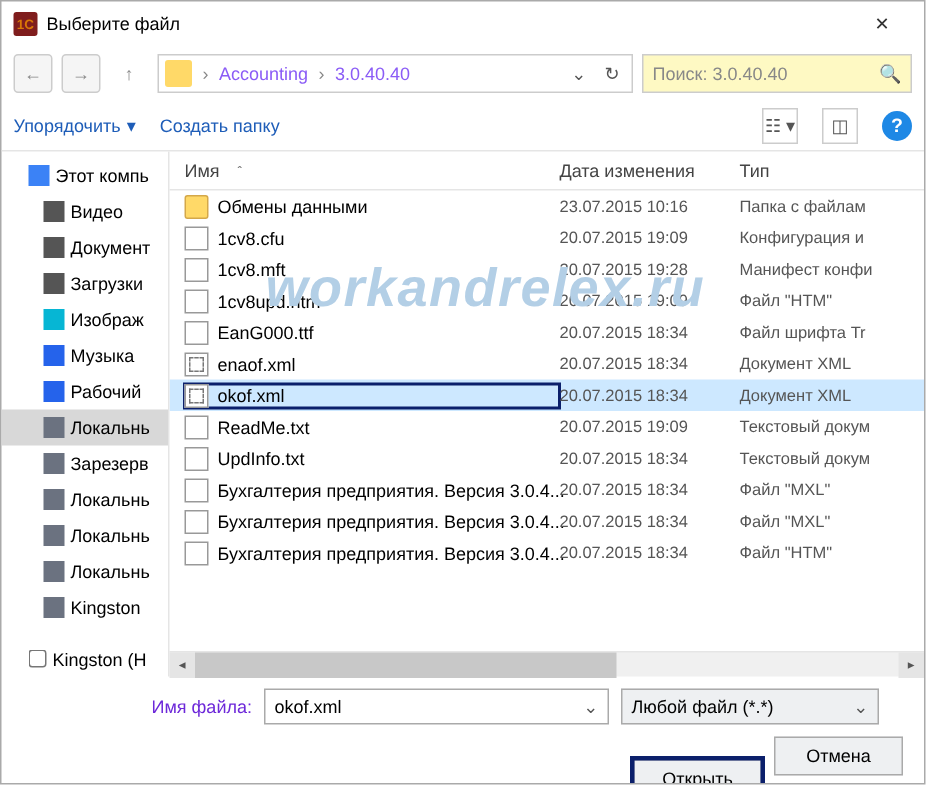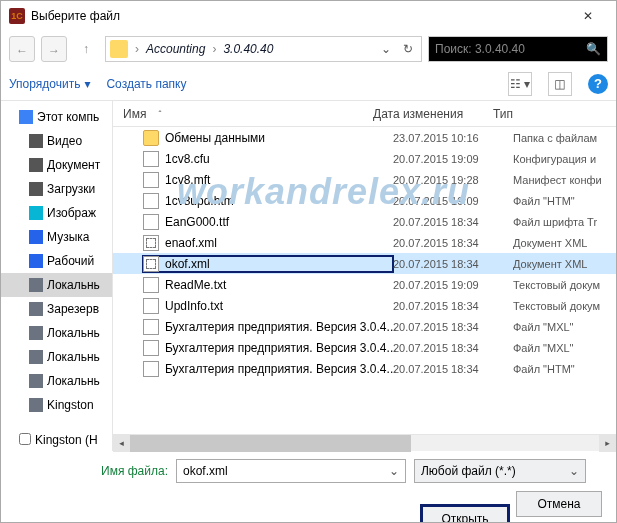--- a/index.html
+++ b/index.html
@@ -7,24 +7,24 @@
     .titlebar { height: 30px; display: flex; align-items: center; padding: 0 8px; }
     .titlebar .icon1c { width: 16px; height: 16px; background: #7f1d1d; border-radius: 2px; margin-right: 6px; display: flex; align-items: center; justify-content: center; font-size: 9px; font-weight: bold; color: #d97706; }
     .titlebar .title { flex: 1; color: #000; }
     .titlebar .close { width: 40px; height: 30px; display: flex; align-items: center; justify-content: center; color: #333; cursor: pointer; }
     .navbar { height: 36px; display: flex; align-items: center; padding: 0 8px; gap: 6px; }
     .nav-arrow { width: 26px; height: 26px; border: 1px solid #ccc; border-radius: 3px; display: flex; align-items: center; justify-content: center; color: #888; background: #f5f5f5; }
     .nav-up { width: 26px; height: 26px; display: flex; align-items: center; justify-content: center; color: #888; }
     .breadcrumb { flex: 1; height: 26px; border: 1px solid #ccc; display: flex; align-items: center; padding: 0 4px; gap: 2px; background: #fff; }
     .bc-folder { width: 18px; height: 18px; background: #ffd968; border-radius: 2px; margin-right: 2px; }
     .bc-sep { color: #888; padding: 0 3px; }
-    .bc-item { color: #0f172a; padding: 0 2px; font-style: italic; }
+    .bc-item { color: #8b5cf6; padding: 0 2px; }
     .bc-drop { margin-left: auto; color: #555; padding: 0 4px; }
     .bc-refresh { margin-left: 2px; color: #555; padding: 0 4px; }
-    .search { width: 180px; height: 26px; border: 1px solid #ccc; display: flex; align-items: center; padding: 0 6px; background: #000000; color: #888; }
+    .search { width: 180px; height: 26px; border: 1px solid #ccc; display: flex; align-items: center; padding: 0 6px; background: #fef9c3; color: #888; }
     .search .mag { margin-left: auto; }
     .toolbar { height: 34px; display: flex; align-items: center; padding: 0 8px; gap: 16px; border-bottom: 1px solid #e5e5e5; }
     .tool-btn { color: #1e5db8; display: flex; align-items: center; gap: 4px; cursor: pointer; }
     .tool-spacer { flex: 1; }
     .tool-icon { width: 24px; height: 24px; display: flex; align-items: center; justify-content: center; color: #555; border: 1px solid transparent; }
     .tool-icon.box { border: 1px solid #ccc; }
     .help { color: #1e88e5; font-weight: bold; width: 20px; height: 20px; border-radius: 50%; background: #1e88e5; color: #fff; display: flex; align-items: center; justify-content: center; font-size: 13px; }
     .main { display: flex; height: 350px; }
     .sidebar { width: 112px; border-right: 1px solid #e5e5e5; overflow: hidden; padding-top: 4px; }
     .sb-item { height: 24px; display: flex; align-items: center; padding: 0 4px 0 18px; gap: 4px; white-space: nowrap; font-size: 11px; color: #000; cursor: pointer; }
@@ -35,34 +35,34 @@
     .filelist { flex: 1; display: flex; flex-direction: column; position: relative; }
     .headers { height: 26px; display: flex; align-items: center; border-bottom: 1px solid #e5e5e5; padding-left: 10px; color: #444; }
     .col-name { width: 250px; display: flex; align-items: center; gap: 6px; }
     .col-date { width: 120px; }
     .col-type { flex: 1; }
     .sort-caret { font-size: 9px; color: #555; margin-left: 6px; }
     .rows { flex: 1; overflow: hidden; }
     .row { height: 21px; display: flex; align-items: center; padding-left: 10px; white-space: nowrap; cursor: pointer; color: #000; }
     .row.selected { background: #cde8ff; }
     .row.selected .cell-name-wrap { outline: 2px solid #0b1f6b; outline-offset: -1px; }
-    .cell-name-wrap { width: 250px; display: flex; align-items: center; gap: 6px; padding-right: 8px; margin-left: 20px; }
+    .cell-name-wrap { width: 250px; display: flex; align-items: center; gap: 6px; padding-right: 8px; }
     .file-icon { width: 16px; height: 16px; flex-shrink: 0; border: 1px solid #999; background: #fff; position: relative; }
     .file-icon.folder { background: #ffd968; border-color: #d4a84a; border-radius: 2px; }
     .file-icon.xml::after { content:''; position:absolute; inset:2px; border:1px dashed #777; }
     .cell-date { width: 120px; color: #555; font-size: 11px; }
     .cell-type { flex: 1; color: #555; font-size: 11px; overflow: hidden; }
     .hscroll { height: 17px; border-top: 1px solid #e5e5e5; background: #f0f0f0; display: flex; align-items: center; }
     .hscroll .lbtn, .hscroll .rbtn { width: 17px; height: 17px; background: #e5e5e5; display: flex; align-items: center; justify-content: center; font-size: 9px; color: #555; }
     .hscroll .track { flex: 1; height: 17px; position: relative; }
     .hscroll .thumb { position: absolute; left: 0; width: 60%; height: 100%; background: #c8c8c8; }
     .watermark { position: absolute; top: 170px; left: 176px; font-size: 36px; color: #b3cfe6; font-style: italic; font-weight: bold; pointer-events: none; letter-spacing: 1px; }
     .footer { padding: 8px 10px; }
     .fn-row { display: flex; align-items: center; gap: 8px; margin-bottom: 8px; padding-left: 90px; }
-    .fn-label { width: auto; text-align: right; color: #15803d; }
+    .fn-label { width: auto; text-align: right; color: #6d28d9; }
     .fn-input { width: 230px; height: 24px; border: 1px solid #aaa; display: flex; align-items: center; padding: 0 6px; background: #fff; }
     .fn-input span:first-child { flex: 1; }
     .fn-drop { color: #555; }
     .ft-select { width: 172px; height: 24px; border: 1px solid #aaa; background: #eef0f2; display: flex; align-items: center; padding: 0 6px; }
     .ft-select span:first-child { flex: 1; }
     .btn-row { display: flex; justify-content: flex-end; gap: 8px; padding-right: 4px; }
     .btn { width: 86px; height: 26px; border: 1px solid #aaa; background: #eef0f2; display: flex; align-items: center; justify-content: center; cursor: pointer; }
     .btn.primary { outline: 3px solid #0b1f6b; outline-offset: -1px; margin-top: 15px; }
     .chk { display:flex; align-items:flex-start; gap:4px; padding: 6px 0 0 18px; font-size:11px; color:#000; }
     .chk input { width:12px; height:12px; }

